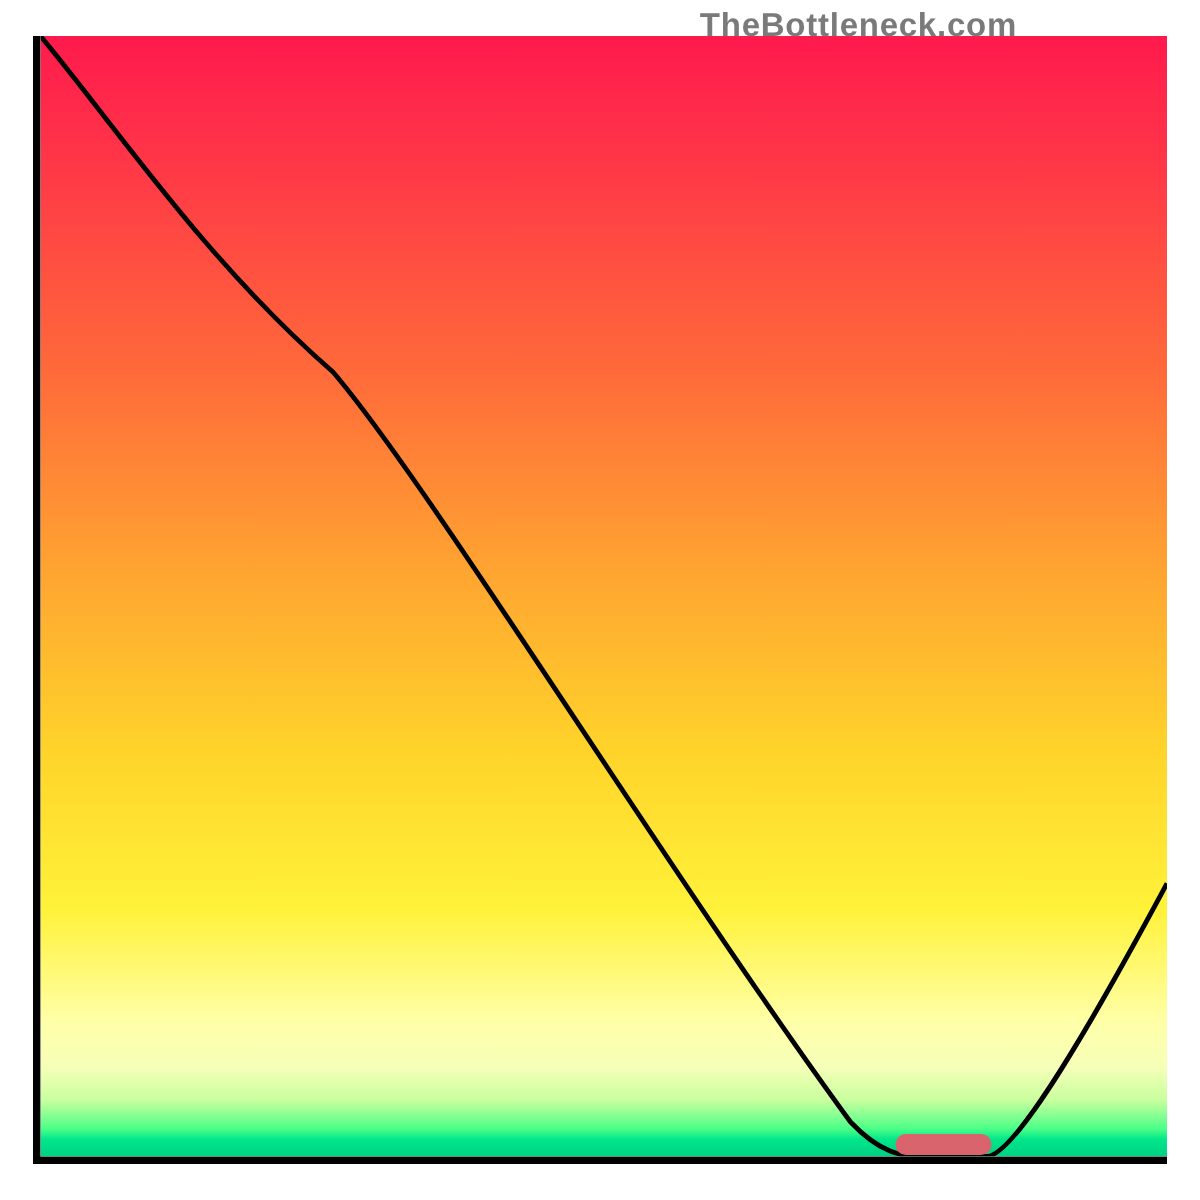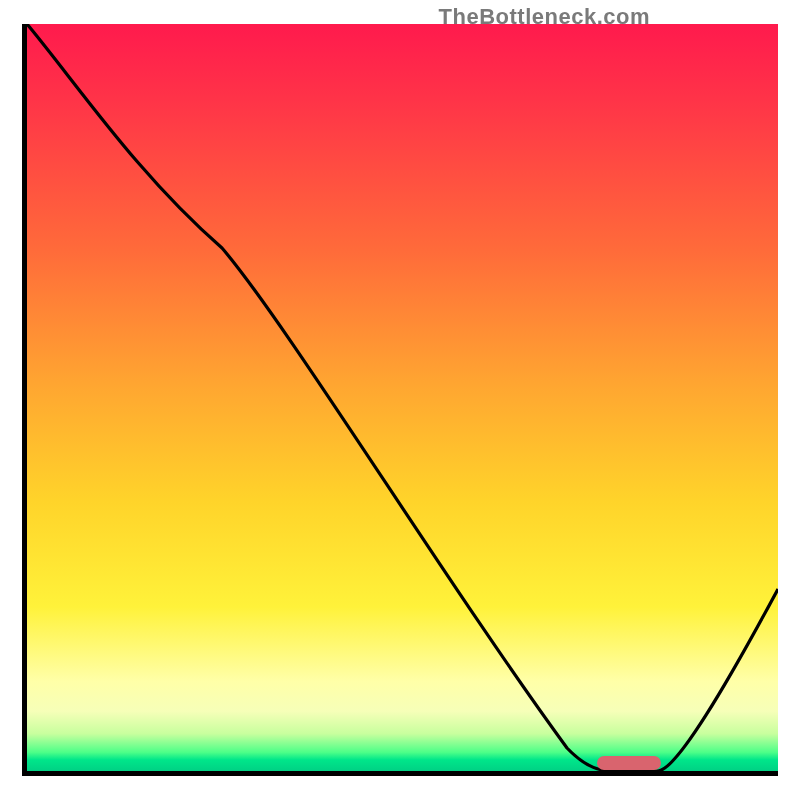--- a/index.html
+++ b/index.html
@@ -7,20 +7,21 @@
     padding: 0;
     width: 800px;
     height: 800px;
     background: #ffffff;
     font-family: Arial, Helvetica, sans-serif;
   }
   .container {
     position: relative;
     width: 660px;
     height: 800px;
+    padding-left: 28px;
   }
   .attribution {
     position: absolute;
     top: 4px;
     right: 10px;
     font-size: 22px;
     font-weight: bold;
     color: #7a7a7a;
     letter-spacing: 0.5px;
     z-index: 5;

